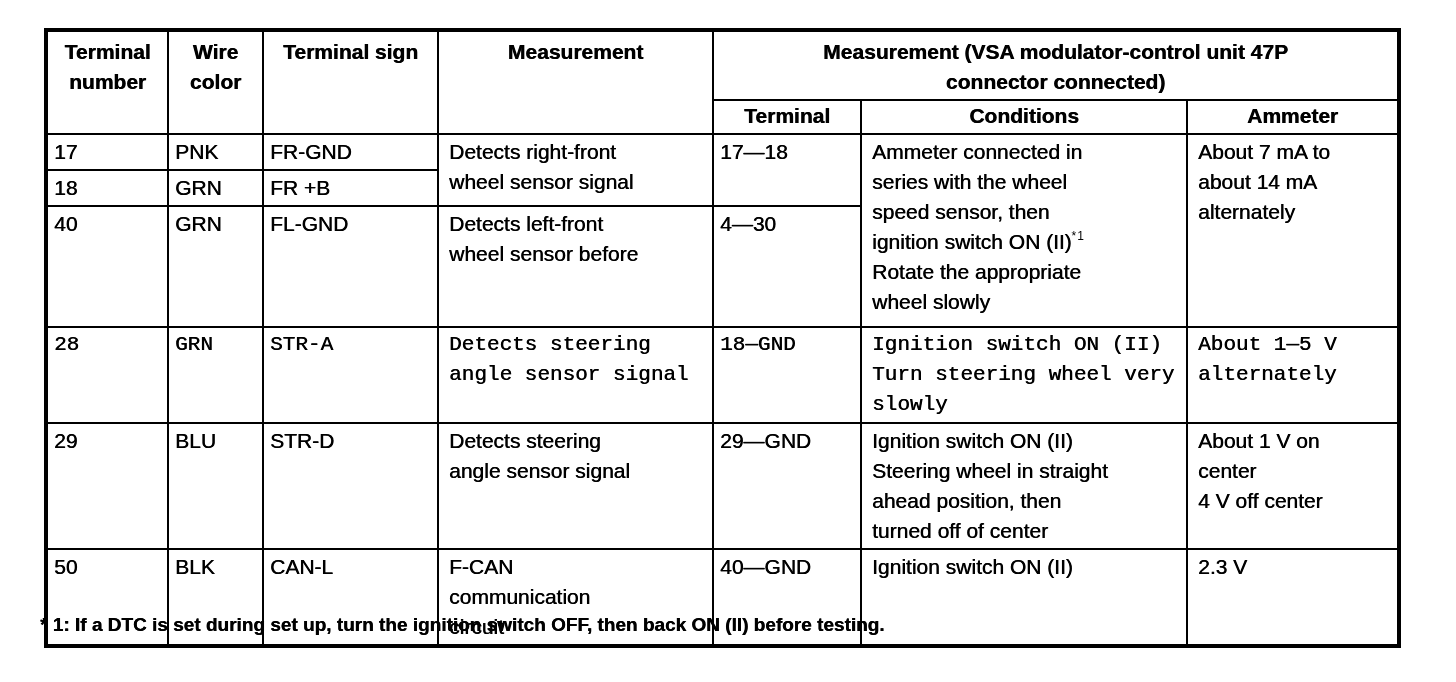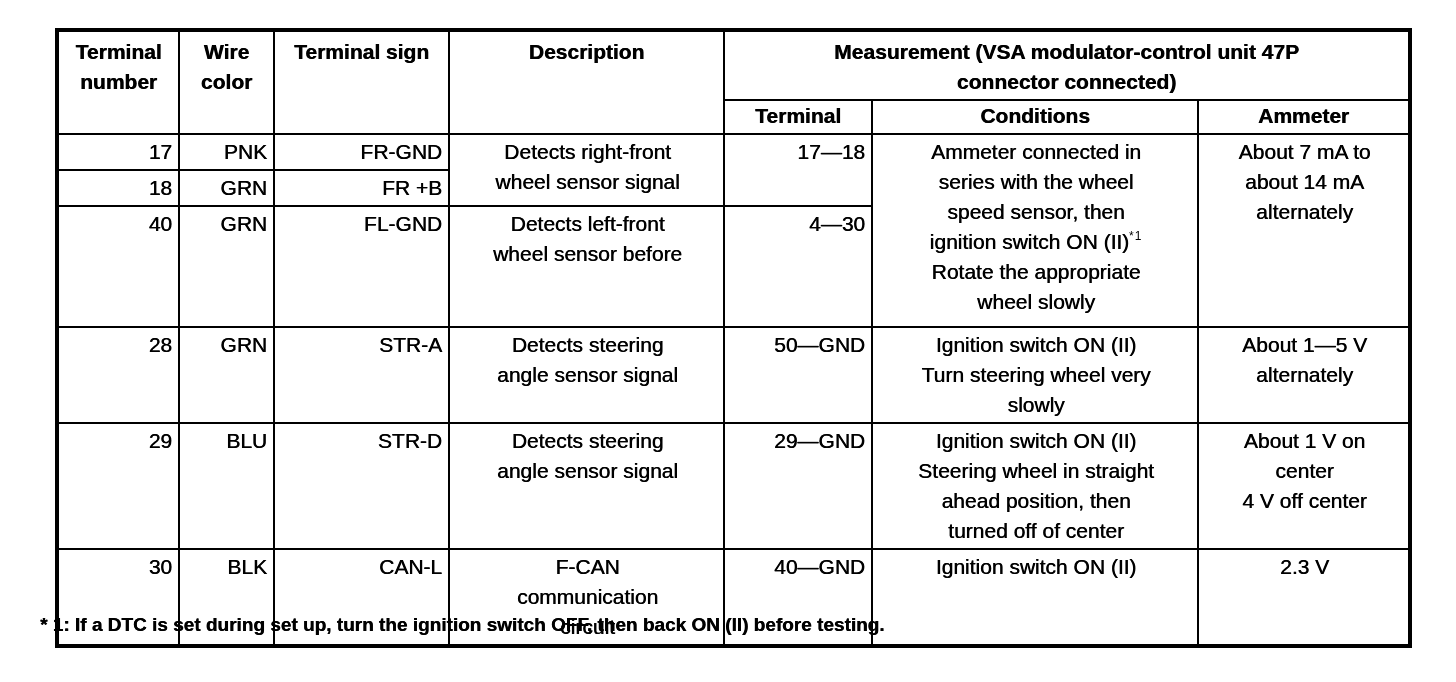--- a/index.html
+++ b/index.html
@@ -1,45 +1,45 @@
 <!DOCTYPE html>
 <html><head>
 <meta charset="utf-8">
 <style>
   html,body{margin:0;padding:0;background:#e8e8e8;}
   .canvas{
     position:relative;width:1456px;height:682px;background:#ffffff;
     font-family:"Liberation Sans",sans-serif;color:#000;overflow:hidden;
   }
   table.spec{
-    position:absolute;left:55px;top:28px;width:1353px;
+    position:absolute;left:44px;top:28px;width:1353px;
     border-collapse:collapse;table-layout:fixed;
     border:4px solid #000;
   }
   th,td{
     border:2px solid #000;
     vertical-align:top;
     white-space:pre-line;
     font-size:21px;line-height:30px;
     padding:2px 6px;
     overflow:hidden;
     text-shadow:0.5px 0 0 currentColor; 
   }
   th{font-weight:bold;text-align:center;padding-top:5px;}
   tr.h1{height:60px;}
   tr.h2{height:33px;}
   tr.h2 th{vertical-align:middle;padding-top:0;}
   tr.r17{height:30px;}
   tr.r18{height:32px;}
   tr.r20{height:121px;}
-  tr.r28{height:92px;}
+  tr.r28{height:92px;font-family:Liberation Mono, monospace;}
   tr.r29{height:117px;}
   tr.r30{height:88px;}
-  td.c{text-align:right;}
-  td.l{text-align:center;padding-left:10px;padding-right:8px;}
+  td.c{text-align:left;}
+  td.l{text-align:left;padding-left:10px;padding-right:8px;}
   .sup{
     font-size:12px;line-height:0;vertical-align:9px;letter-spacing:1px;
     text-shadow:none;
   }
   .footnote{
     position:absolute;left:40px;top:611px;
     font-size:19px;line-height:28px;font-weight:bold;
     text-shadow:0.4px 0 0 currentColor;
   }
 </style>
@@ -59,21 +59,21 @@
       <col style="width:212px">
     </colgroup>
 
     <tbody>
         <tr class="h1">
       <th rowspan="2">Terminal
 number</th>
       <th rowspan="2">Wire
 color</th>
       <th rowspan="2">Terminal sign</th>
-      <th rowspan="2">Description</th>
+      <th rowspan="2">Measurement</th>
       <th colspan="3">Measurement (VSA modulator-control unit 47P
 connector connected)</th>
     </tr>
     <tr class="h2">
       <th>Terminal</th>
       <th>Conditions</th>
       <th>Ammeter</th>
     </tr>
 
     <tr class="r17">
@@ -106,21 +106,21 @@
 wheel sensor before</td>
       <td class="c">4—30</td>
     </tr>
 
     <tr class="r28">
       <td class="c">28</td>
       <td class="c">GRN</td>
       <td class="c">STR-A</td>
       <td class="l">Detects steering
 angle sensor signal</td>
-      <td class="c">50—GND</td>
+      <td class="c">18—GND</td>
       <td class="l">Ignition switch ON (II)
 Turn steering wheel very
 slowly</td>
       <td class="l">About 1—5 V
 alternately</td>
     </tr>
 
     <tr class="r29">
       <td class="c">29</td>
       <td class="c">BLU</td>
@@ -131,21 +131,21 @@
       <td class="l">Ignition switch ON (II)
 Steering wheel in straight
 ahead position, then
 turned off of center</td>
       <td class="l">About 1 V on
 center
 4 V off center</td>
     </tr>
 
     <tr class="r30">
-      <td class="c">30</td>
+      <td class="c">50</td>
       <td class="c">BLK</td>
       <td class="c">CAN-L</td>
       <td class="l">F-CAN
 communication
 circuit</td>
       <td class="c">40—GND</td>
       <td class="l">Ignition switch ON (II)</td>
       <td class="l">2.3 V</td>
     </tr>
   </tbody>

